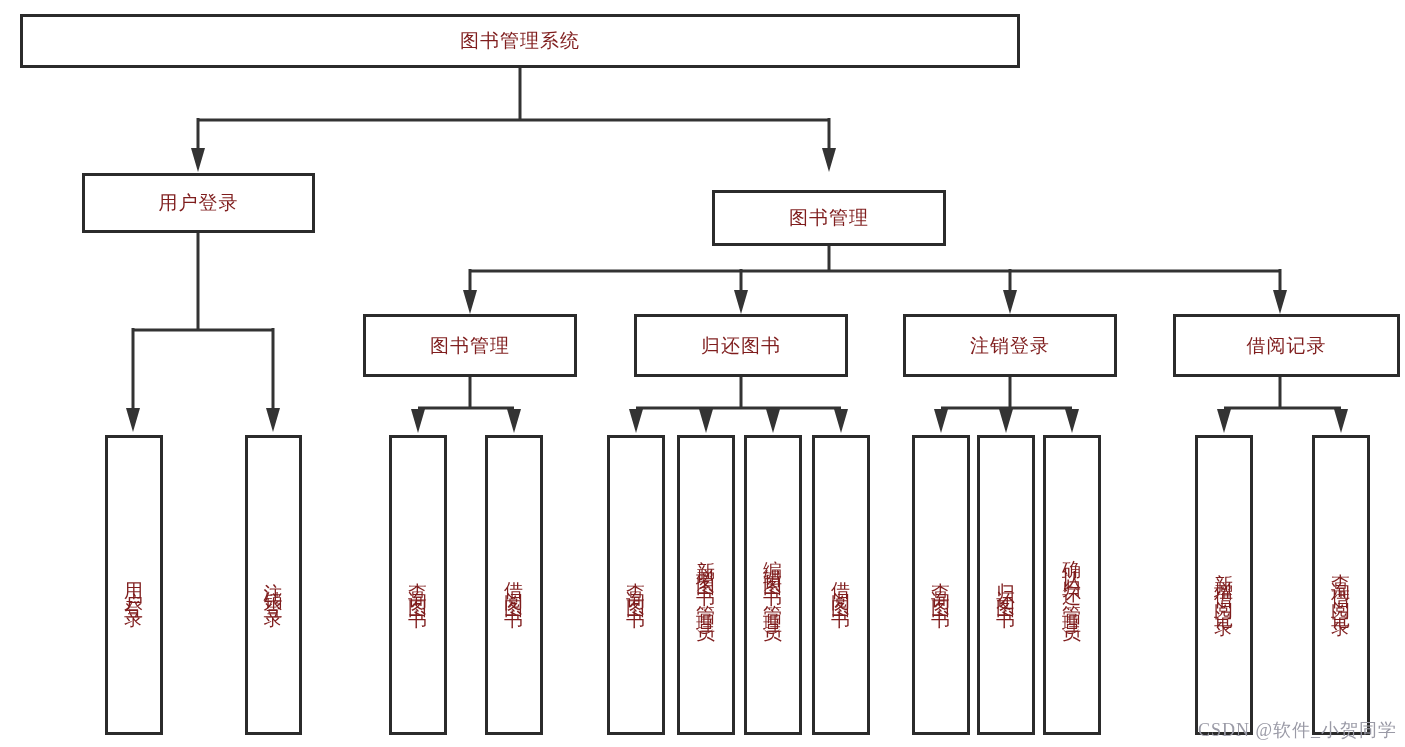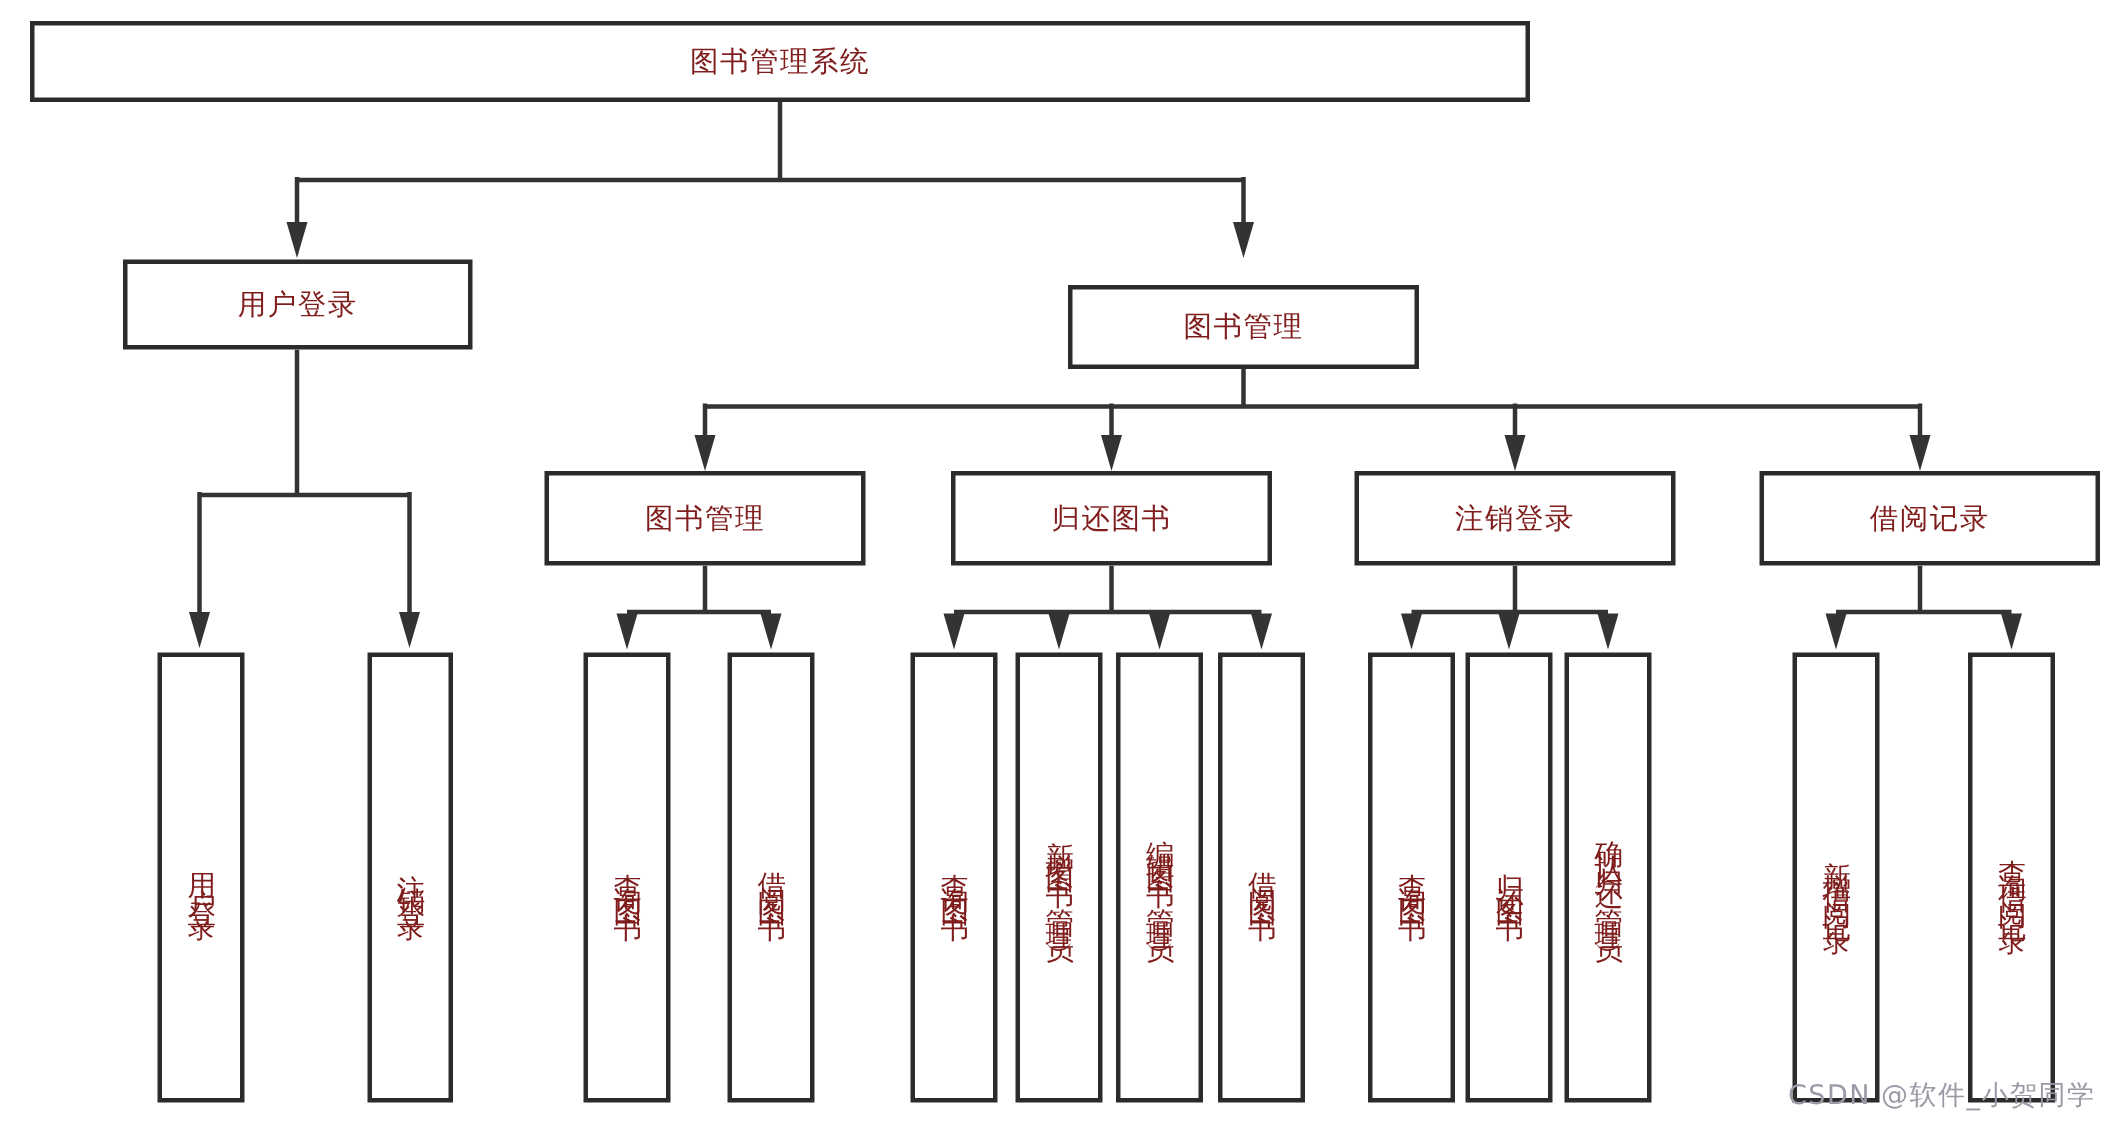--- a/index.html
+++ b/index.html
@@ -38,20 +38,21 @@
     pointer-events:none;
   }
   #connectors line{stroke:#333333;stroke-width:3;}
   #connectors polygon{fill:#333333;}
   #watermark{
     position:absolute;
     right:8px;bottom:5px;
     font-size:18px;
     color:#9a9aa6;
     letter-spacing:1px;
+    font-family:Liberation Serif, serif;
   }
 </style>
 </head>
 <body>
 
 <div id="stage">
 
   <svg id="connectors" width="1405" height="747">
 
     <line x1="520" y1="68" x2="520" y2="120"></line>

